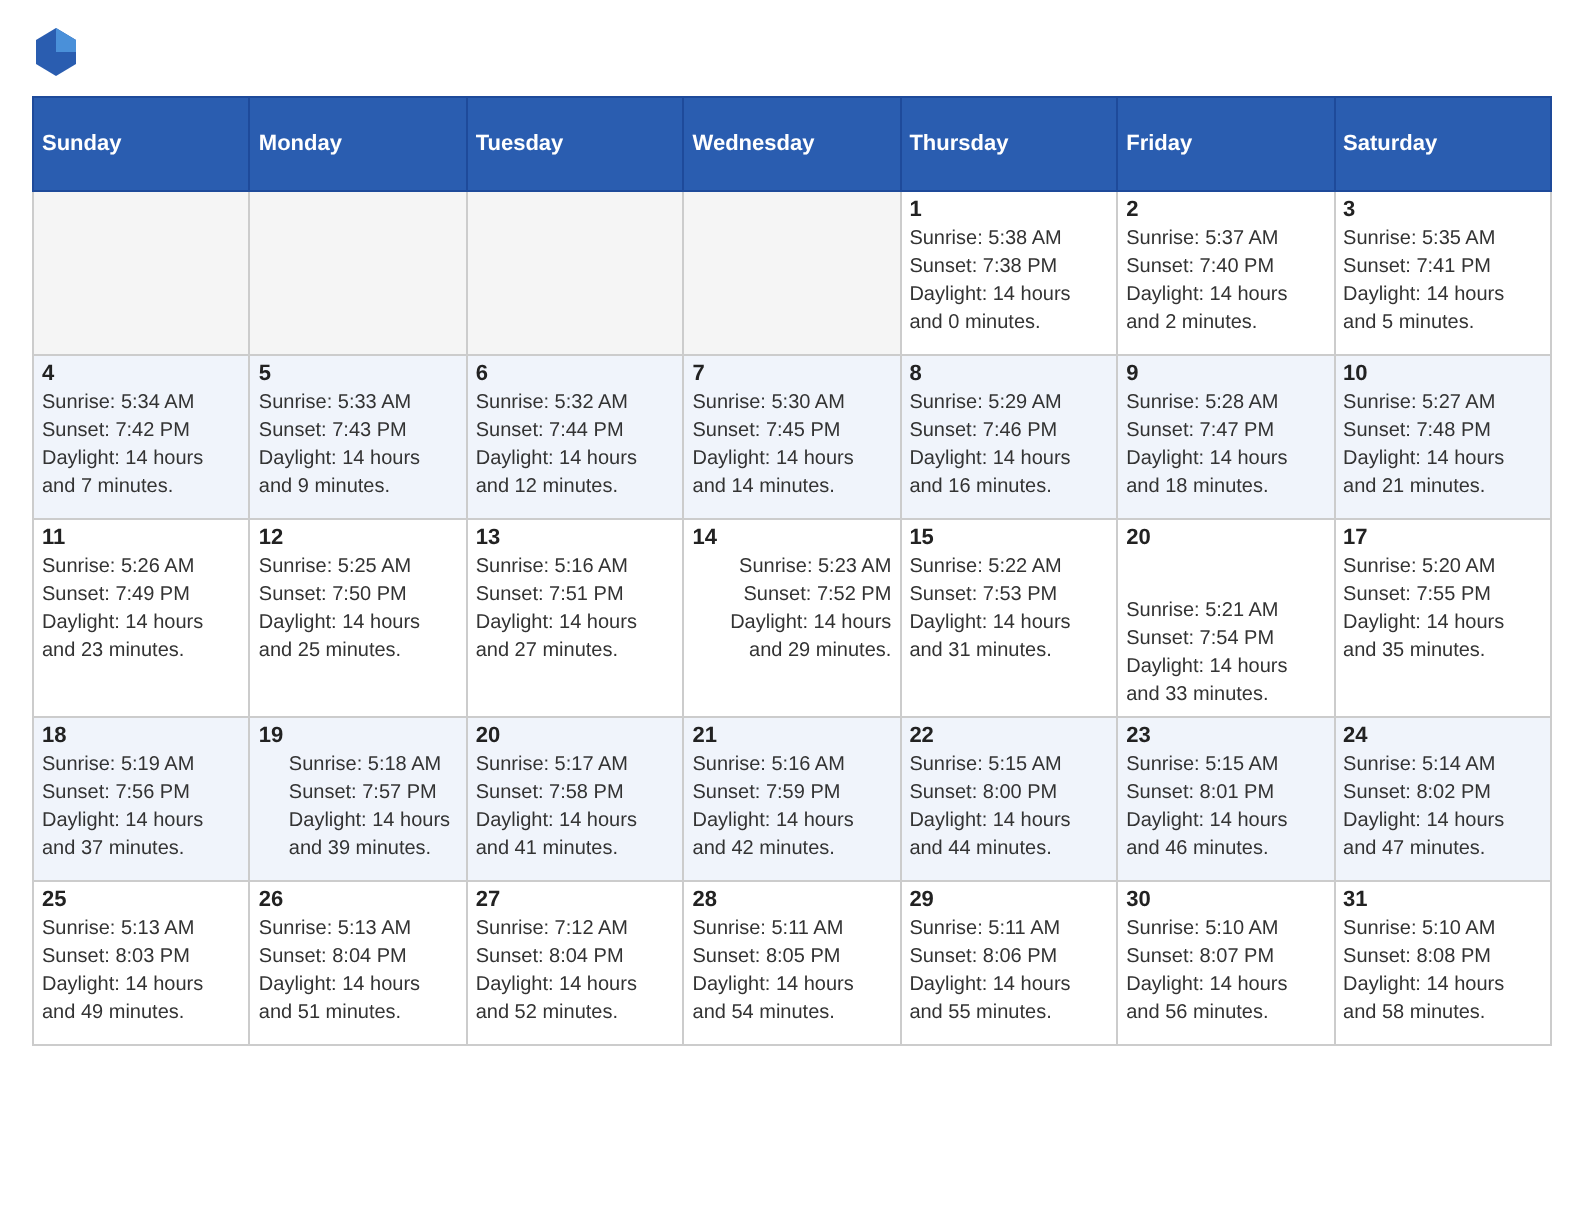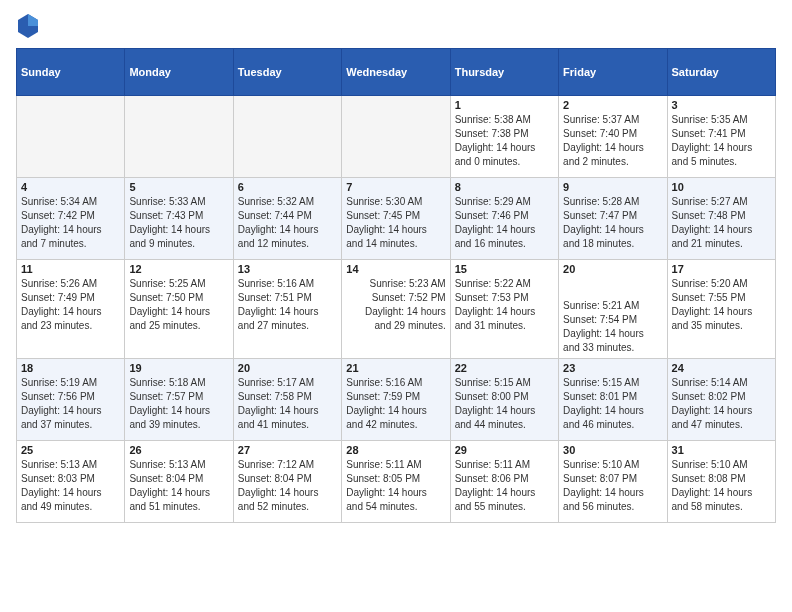--- a/index.html
+++ b/index.html
@@ -251,21 +251,21 @@
         </tr>
         <tr>
           <td>
             <span class="day-num">18</span>
             <div class="day-info" style="white-space: pre-line;">Sunrise: 5:19 AM
 Sunset: 7:56 PM
 Daylight: 14 hours and 37 minutes.</div>
           </td>
           <td>
             <span class="day-num">19</span>
-            <div class="day-info" style="white-space: pre-line;">Sunrise: 5:18 AM
+            <div class="day-info" style="white-space: pre-line; margin-left: 15px;">Sunrise: 5:18 AM
 Sunset: 7:57 PM
 Daylight: 14 hours and 39 minutes.</div>
           </td>
           <td>
             <span class="day-num">20</span>
             <div class="day-info" style="white-space: pre-line;">Sunrise: 5:17 AM
 Sunset: 7:58 PM
 Daylight: 14 hours and 41 minutes.</div>
           </td>
           <td>

